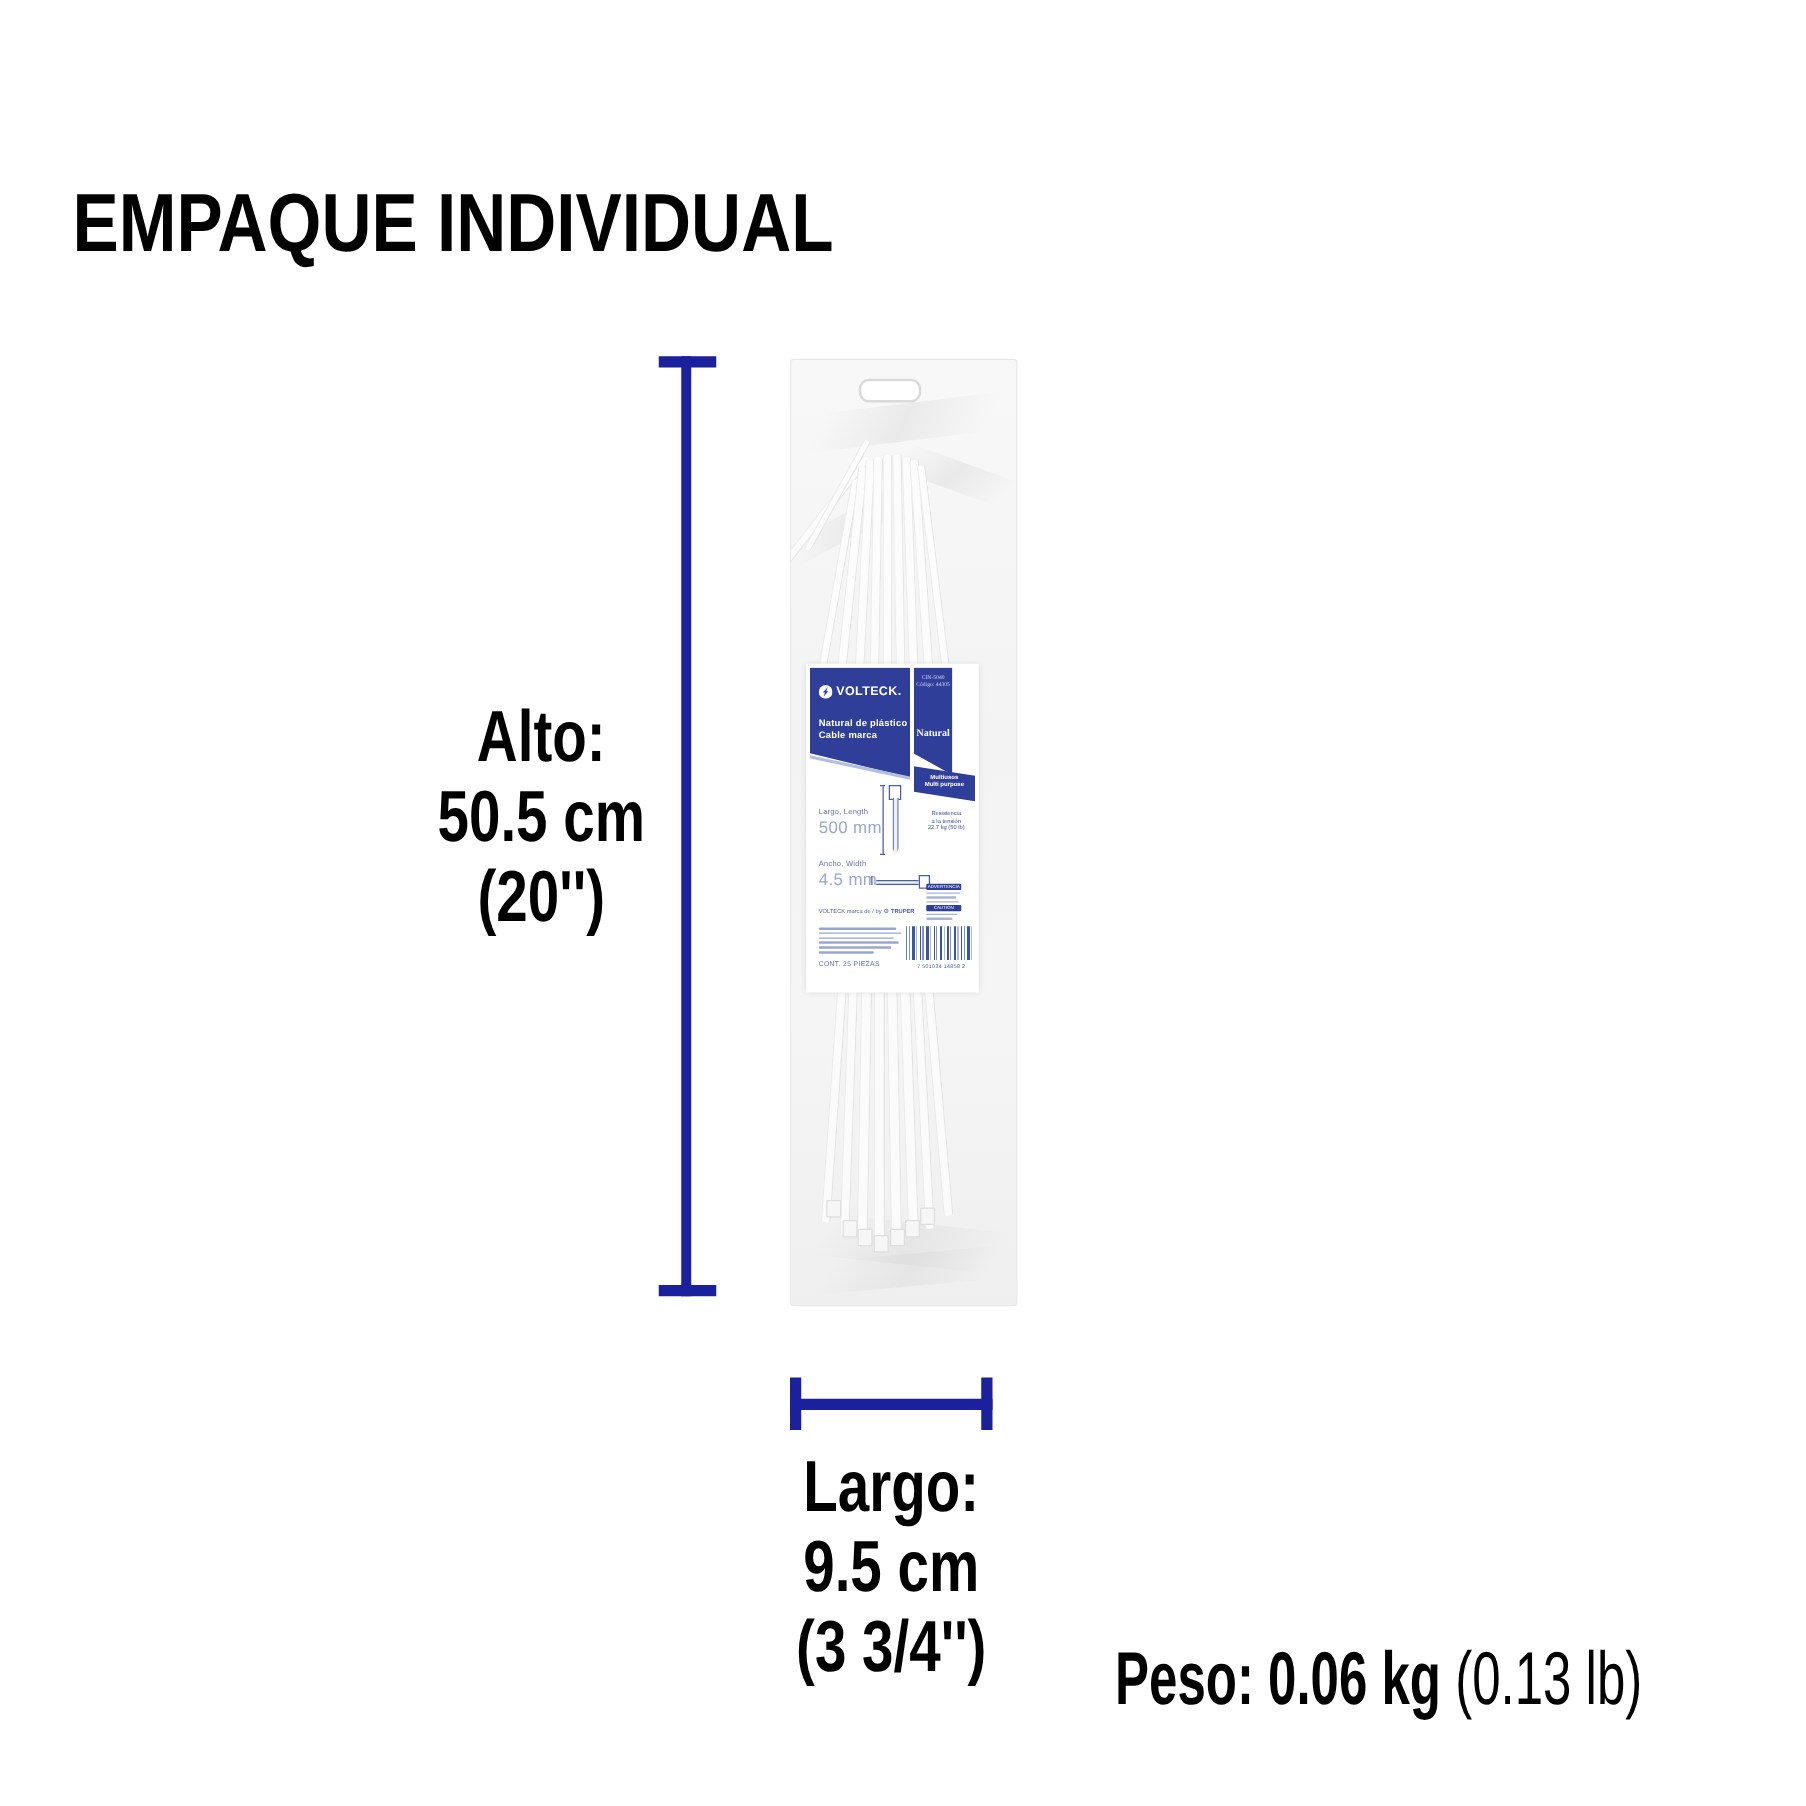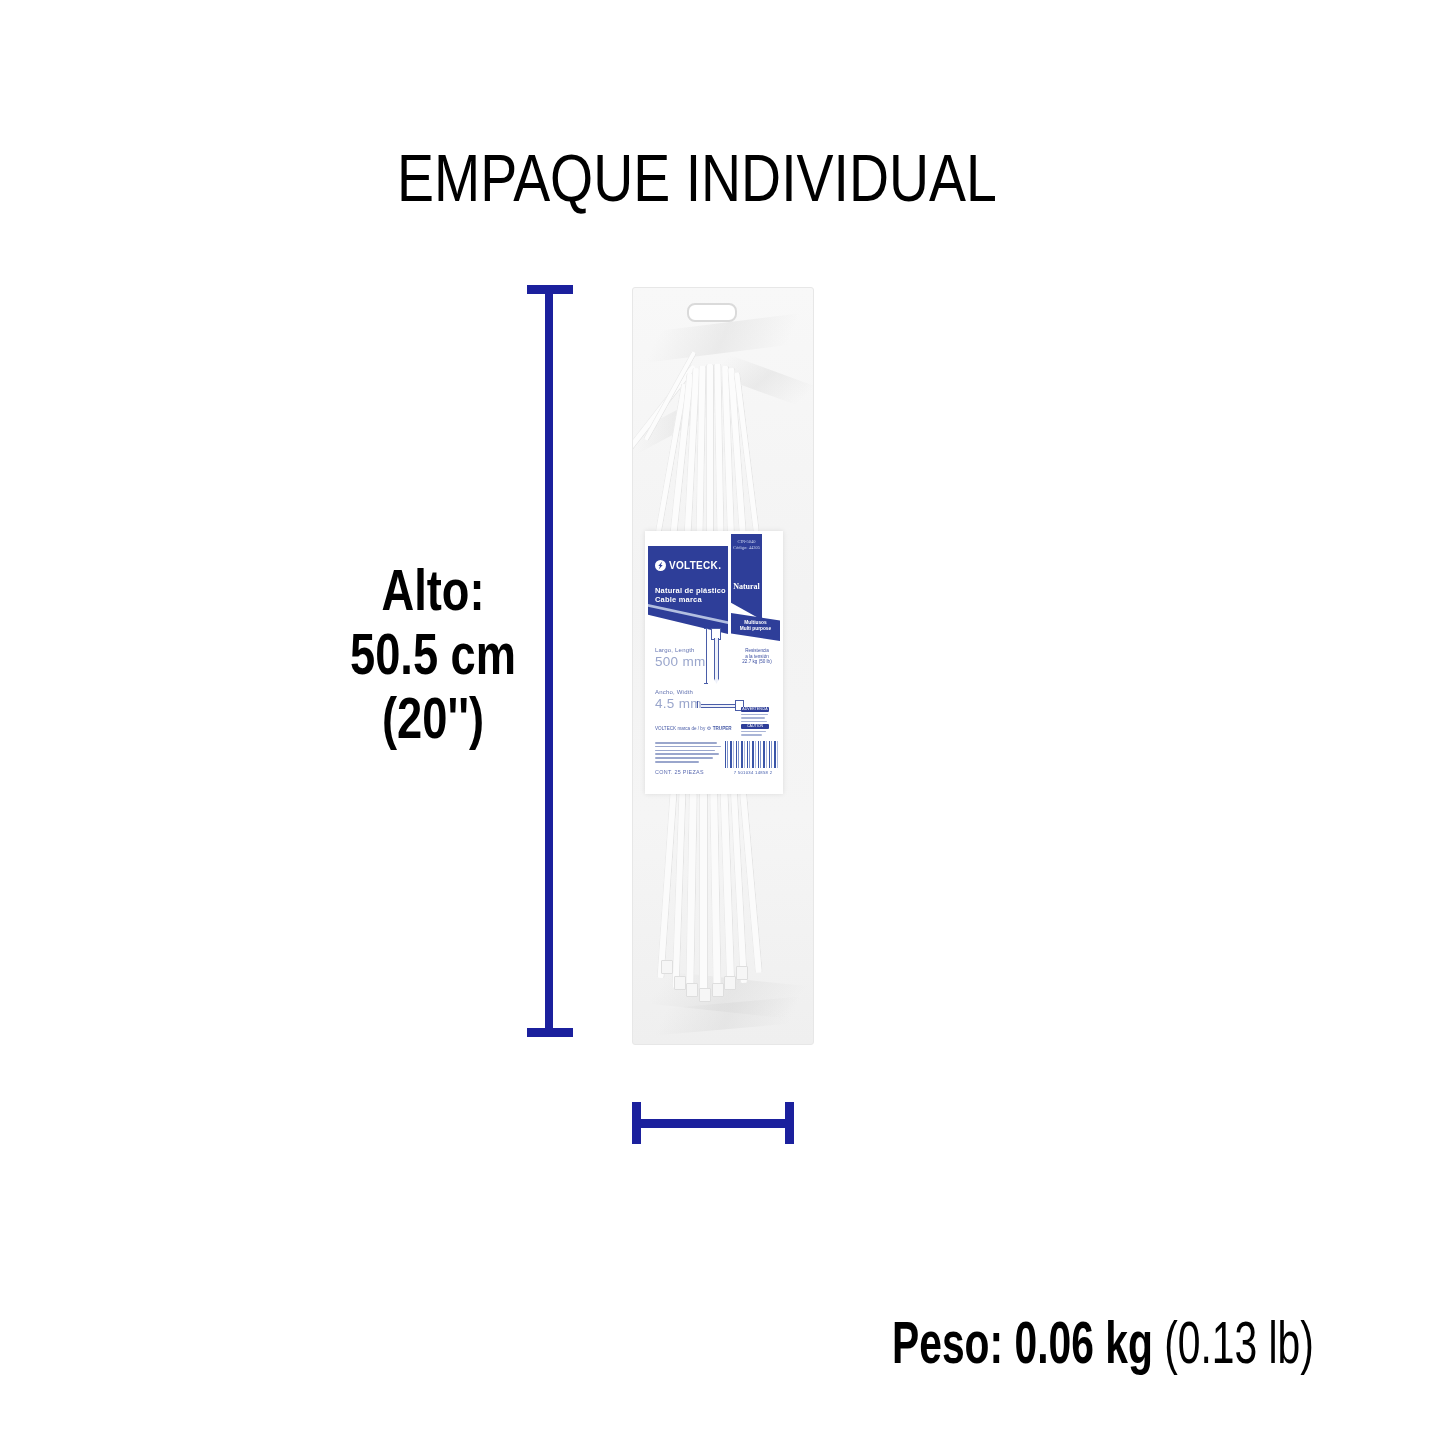--- a/index.html
+++ b/index.html
@@ -1,20 +1,20 @@
 <!DOCTYPE html>
 <html><head>
 <meta charset="utf-8">
 <style>
   html,body{margin:0;padding:0;background:#fff;}
   #stage{position:relative;width:1445px;height:1445px;background:#ffffff;overflow:hidden;
          font-family:"Liberation Sans", sans-serif;color:#000;}
   .abs{position:absolute;}
   
-  .title{top:140px;left:0;width:1394px;text-align:center;font-size:66px;font-weight:normal;
+  .title{top:140px;left:0;width:1394px;text-align:left;font-size:66px;font-weight:bold;
          letter-spacing:0px;}
   .title span{display:inline-block;transform:scaleX(.84);transform-origin:center;white-space:nowrap;}
   .dim-block{width:230px;text-align:center;font-weight:bold;font-size:58px;line-height:64px;}
   .dim-block div{transform:scaleX(.78);transform-origin:center;white-space:nowrap;}
   .alto{left:318px;top:558px;}
   .largo{left:598px;top:1158px;}
   .peso{left:892px;top:1308px;font-size:60px;font-weight:bold;white-space:nowrap;
         transform:scaleX(.68);transform-origin:left;}
   .peso .light{font-weight:normal;}
   
@@ -24,21 +24,21 @@
        border:1px solid #e7e7e7;border-radius:3px;overflow:hidden;}
   .hole{left:54px;top:15px;width:46px;height:15px;background:#fff;border:2px solid #dadada;border-radius:8px;}
   .crinkle{background:linear-gradient(120deg,rgba(255,255,255,0) 20%,rgba(210,210,210,.35) 50%,rgba(255,255,255,0) 80%);}
   .tie{background:#fcfcfc;border-left:1px solid #ececec;border-right:1px solid #e6e6e6;border-radius:2px;}
   .tie-b{background:#fbfbfb;border-left:1px solid #ebebeb;border-right:1px solid #e4e4e4;border-radius:2px;}
   .tie-head{width:10px;height:12px;background:#f6f6f6;border:1px solid #dedede;border-radius:1px;}
   
   .label{left:645px;top:531px;width:138px;height:263px;background:#fff;box-shadow:0 0 5px rgba(0,0,0,.10);
          font-family:"Liberation Sans",sans-serif;}
   .blue{background:#2e3e99;color:#fff;}
-  .blk-left{left:3px;top:3px;width:80px;height:88px;clip-path:polygon(0 0,100% 0,100% 100%,0 78%);margin-top:12px;}
+  .blk-left{left:3px;top:3px;width:80px;height:88px;clip-path:polygon(0 0,100% 0,100% 100%,0 78%);}
   .blk-stripe{left:3px;top:70px;width:80px;height:26px;background:#b3bfe0;
               clip-path:polygon(0 12%,100% 78%,100% 88%,0 22%);}
   .blk-r1{left:86px;top:3px;width:31px;height:86px;clip-path:polygon(0 0,100% 0,100% 100%,0 80%);font-family:Liberation Serif, serif;}
   .blk-r2{left:86px;top:80px;width:49px;height:32px;clip-path:polygon(0 6%,100% 30%,100% 94%,0 70%);}
   .logo-row{left:7px;top:14px;display:flex;align-items:center;gap:3px;}
   .logo-txt{font-size:10px;font-weight:bold;letter-spacing:.3px;}
   .prod{left:7px;top:40px;font-size:7.5px;line-height:9px;font-weight:bold;letter-spacing:.2px;}
   .microcode{left:0;top:5px;width:100%;text-align:center;font-size:4.5px;line-height:5.5px;color:#cdd6f0;}
   .natural{left:0;top:48px;width:100%;text-align:center;font-size:8px;font-weight:bold;}
   .multi{left:0;top:9px;width:100%;text-align:center;font-size:4.8px;line-height:5.8px;font-weight:bold;}
@@ -204,18 +204,23 @@
     <div class="abs barcode"></div>
     <div class="abs bcnum">7 501034 14858 2</div>
 
     <div class="abs contline">CONT. 25 PIEZAS</div>
   </div>
 
   <div class="abs navy" style="left:632px;top:1102px;width:9px;height:42px;"></div>
   <div class="abs navy" style="left:632px;top:1119px;width:162px;height:9px;"></div>
   <div class="abs navy" style="left:785px;top:1102px;width:9px;height:42px;"></div>
 
+  <div class="abs dim-block largo">
+    <div>Largo:</div>
+    <div>9.5 cm</div>
+    <div>(3 3/4'')</div>
+  </div>
 
   <div class="abs peso">
     <span>Peso: 0.06 kg</span><span class="light"> (0.13 lb)</span>
   </div>
 
 </div>
 
 </body></html>

